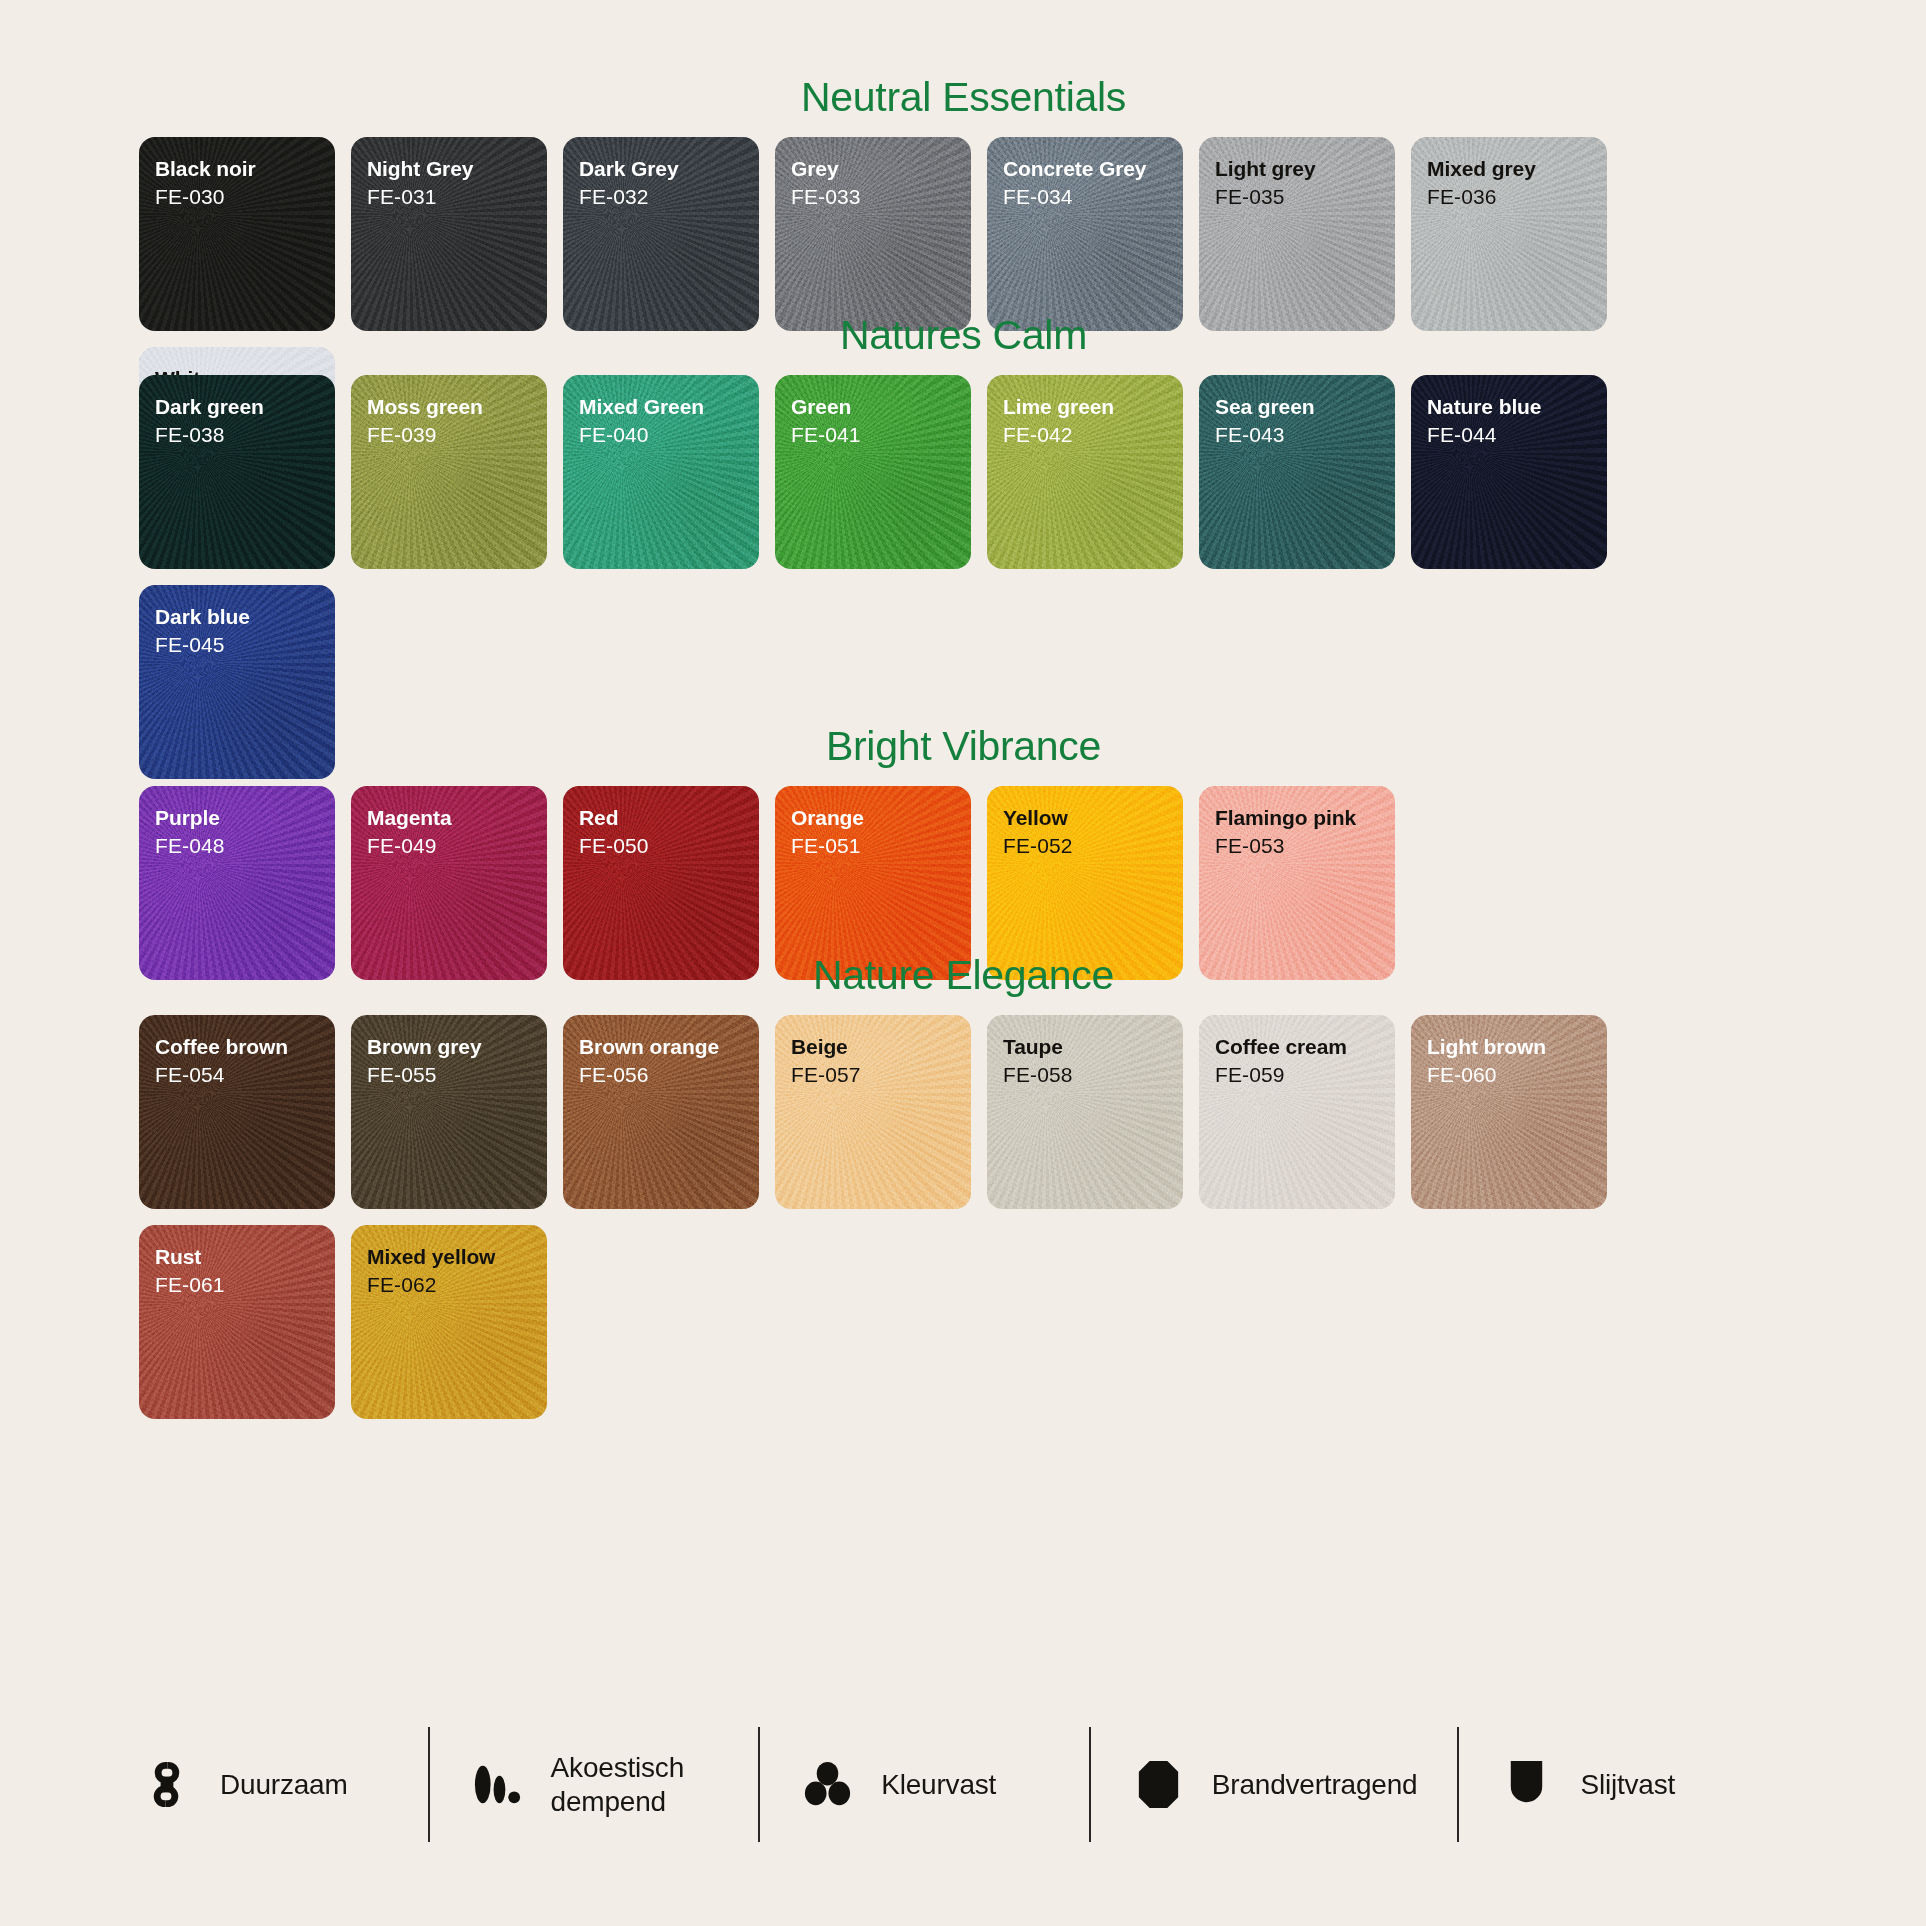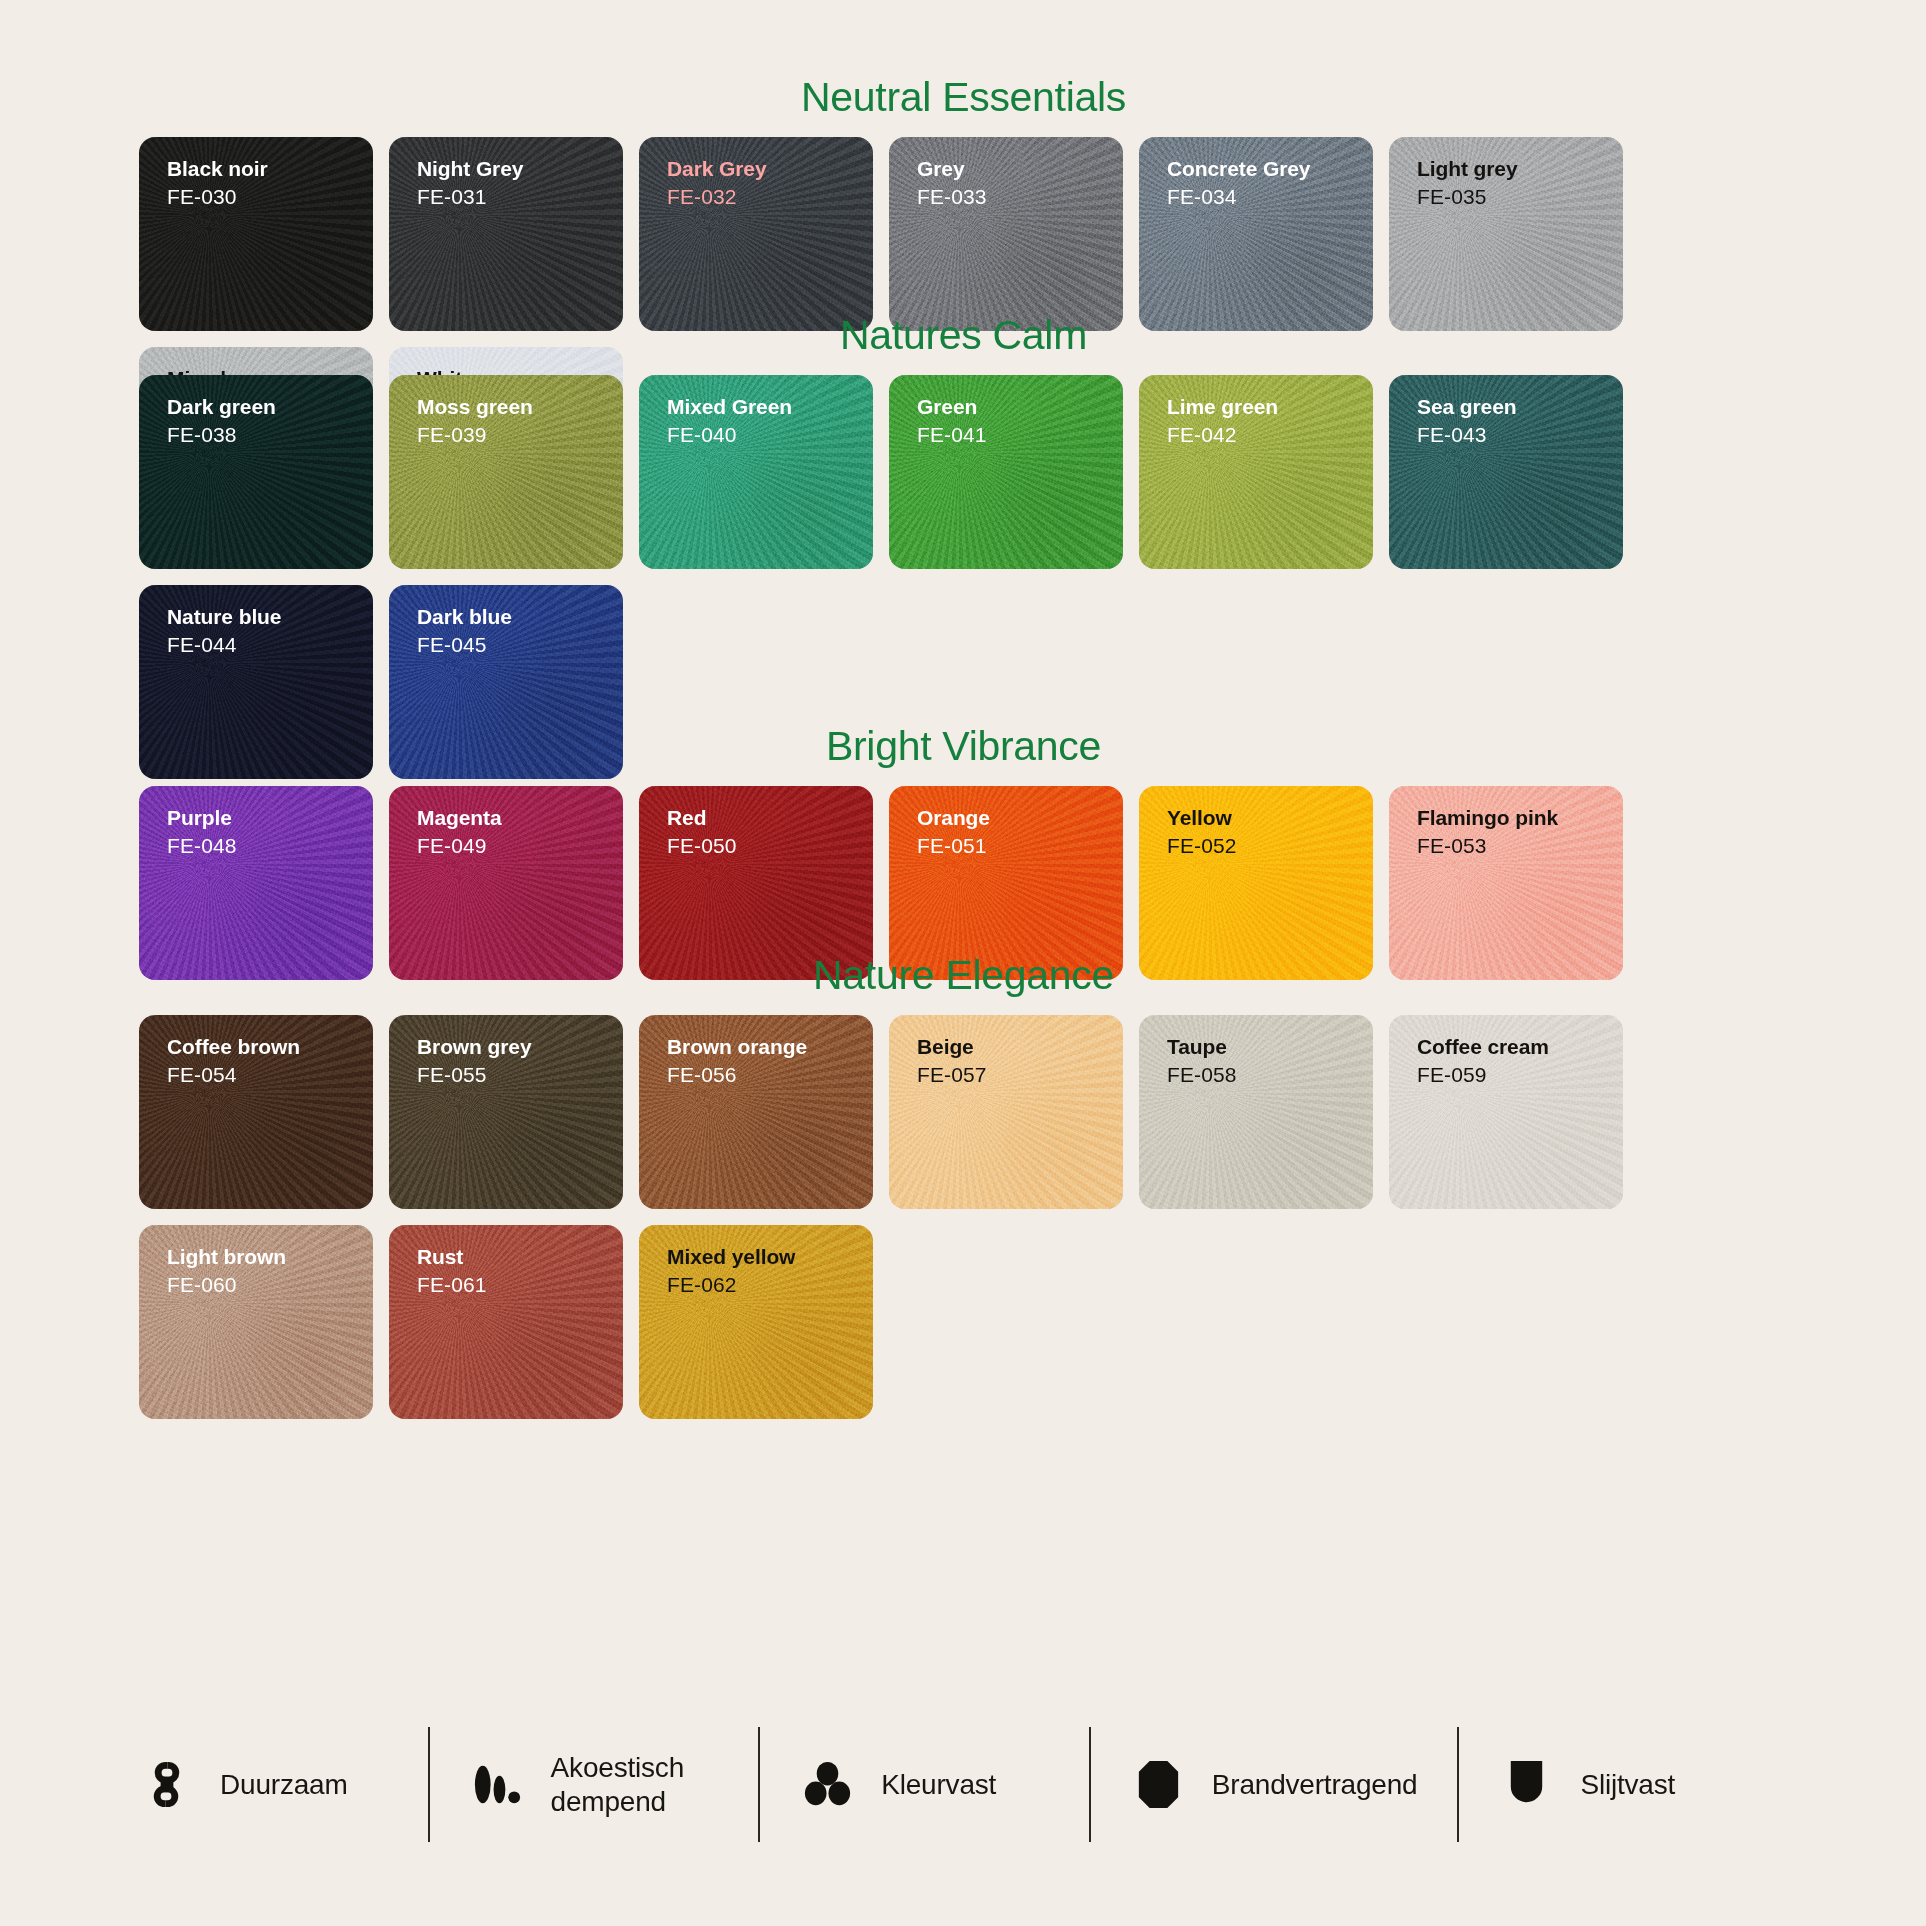--- a/index.html
+++ b/index.html
@@ -36,27 +36,26 @@
   }
 
   .swatch-grid {
     display: flex;
     flex-wrap: wrap;
     gap: 16px 16px;
   }
 
   .swatch {
     position: relative;
-    width: 234px;
+    width: 196px;
     height: 194px;
     border-radius: 16px;
     overflow: hidden;
     flex: 0 0 auto;
     isolation: isolate;
-    padding-left: 12px;
   }
 
   
   .swatch .tex {
     position: absolute;
     inset: 0;
     pointer-events: none;
     mix-blend-mode: overlay;
     opacity: .55;
     background:
@@ -156,21 +155,21 @@
             <span class="tex"></span>
             <span class="tex2"></span>
             <div class="swatch-label" style="color: rgb(255, 255, 255);">
               <span class="swatch-name">Night Grey</span>
               <span class="swatch-code">FE-031</span>
             </div>
           </div>
           <div class="swatch" style="background: rgb(55, 60, 65);">
             <span class="tex"></span>
             <span class="tex2"></span>
-            <div class="swatch-label" style="color: #fca5a5;">
+            <div class="swatch-label" style="color: #ffffff;">
               <span class="swatch-name">Dark Grey</span>
               <span class="swatch-code">FE-032</span>
             </div>
           </div>
           <div class="swatch" style="background: rgb(111, 113, 117);">
             <span class="tex"></span>
             <span class="tex2"></span>
             <div class="swatch-label" style="color: rgb(255, 255, 255);">
               <span class="swatch-name">Grey</span>
               <span class="swatch-code">FE-033</span>

